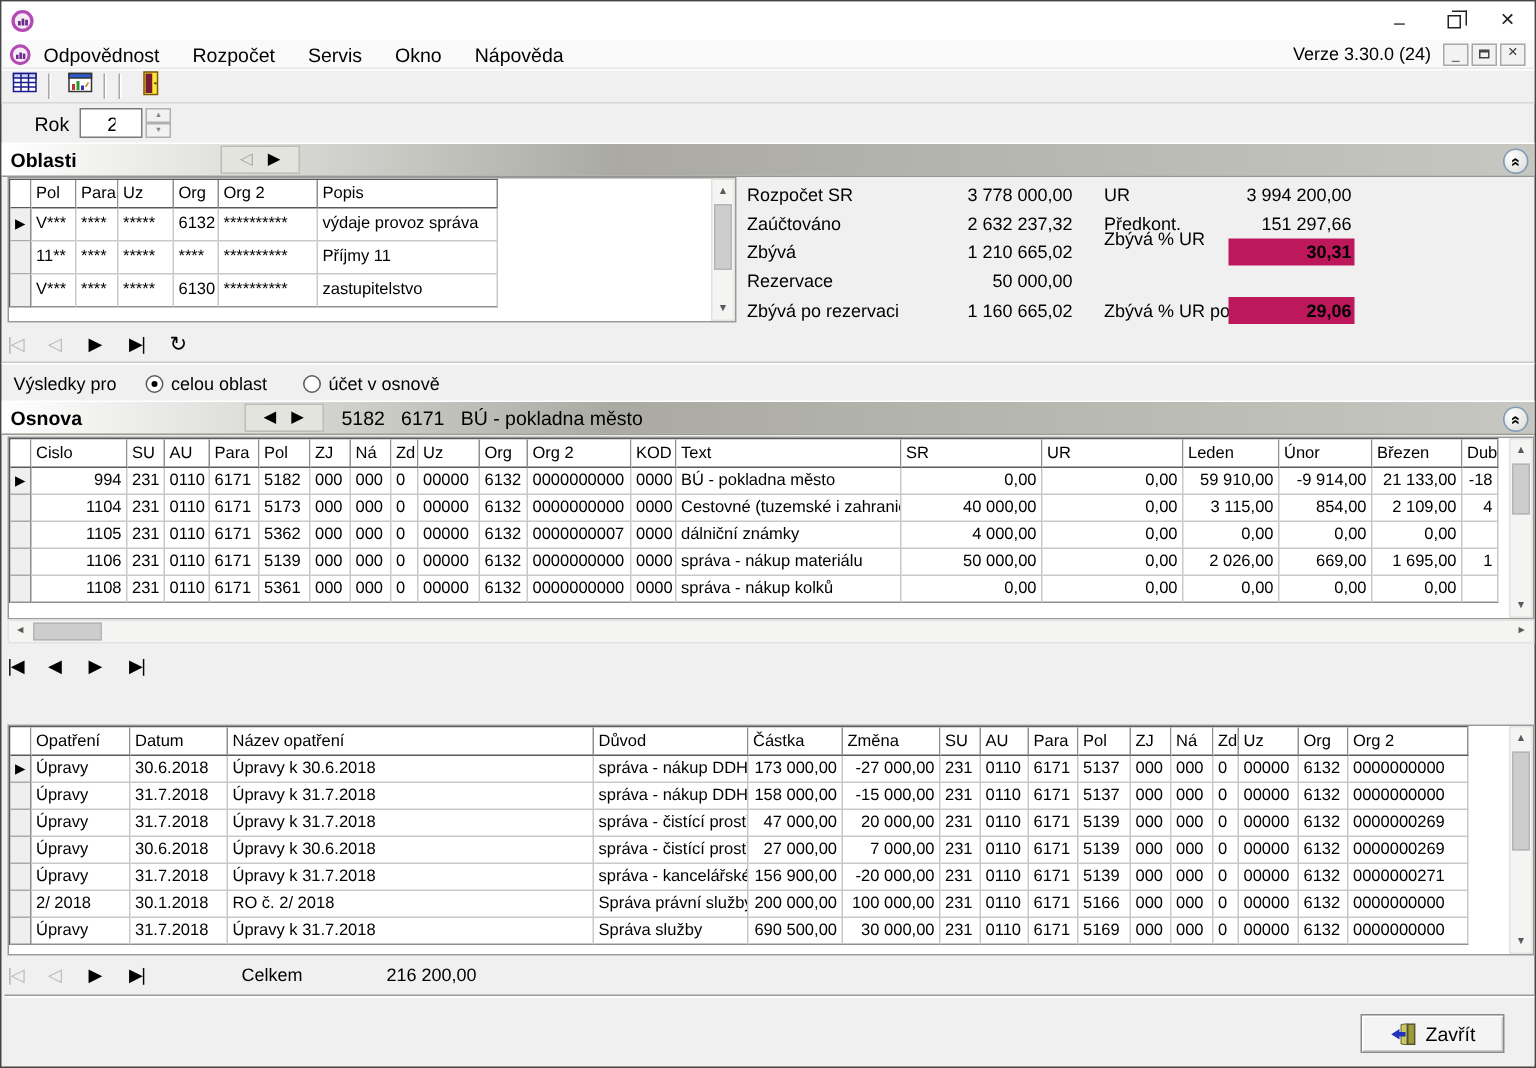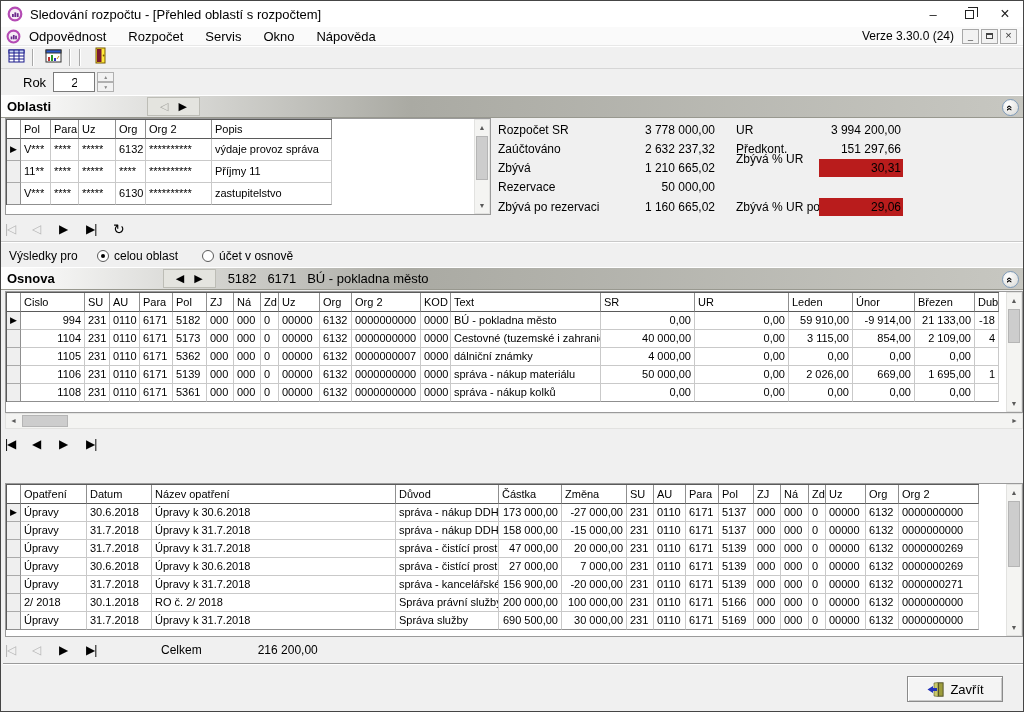--- a/index.html
+++ b/index.html
@@ -60,21 +60,21 @@
   .sb-thumb{position:absolute;left:1px;width:12px;background:#cdcdcd;border:1px solid #b5b5b5;}
   .hscroll{position:absolute;height:16px;background:#f4f4f2;border:1px solid #e2e2e0;}
   .hbtn{position:absolute;top:0;width:15px;height:14px;font-size:7px;color:#5a5a5a;text-align:center;line-height:14px;}
   .hb-left{left:0;} .hb-right{right:0;}
   .hb-thumb{position:absolute;top:1px;left:16px;width:46px;height:12px;background:#cdcdcd;border:1px solid #b5b5b5;}
   
   .summary{position:absolute;left:492px;top:120px;width:530px;height:95px;font-size:12px;}
   .s-line{position:absolute;height:18px;line-height:18px;}
   .s-lab1{left:5px;} .s-val1{left:90px;width:132px;text-align:right;}
   .s-lab2{left:243px;} .s-val2{left:326px;width:84px;text-align:right;padding-right:2px;}
-  .hl{background:#b91c1c;}
+  .hl{background:#be185d;font-weight:bold;}
   
   .nav-row{position:absolute;left:4px;height:22px;display:flex;align-items:center;font-size:12px;}
   .navbtn{width:27px;text-align:left;letter-spacing:-1px;color:#000;}
   .navbtn.disabled{color:#b4b4b4;}
   .refresh{font-size:14px;width:27px;}
   .sepline{position:absolute;left:0;width:1024px;height:2px;border-top:1px solid #c9c9c9;border-bottom:1px solid #fff;}
   
   .vysledky{position:absolute;left:0;top:243px;width:100%;height:23px;display:flex;align-items:center;font-size:12px;}
   .vys-label{margin-left:8px;width:88px;}
   .radio{width:12px;height:12px;border-radius:50%;border:1px solid #5a5a5a;background:#fff;display:inline-block;position:relative;margin-right:5px;flex:none;}
@@ -101,21 +101,20 @@
 
   <div class="titlebar">
     <span class="applogo">
       <svg width="16" height="16" viewBox="0 0 16 16">
           <circle cx="8" cy="8" r="6.3" fill="#f6ecf6" stroke="#b44ab4" stroke-width="2.2"></circle>
           <rect x="5" y="8" width="1.8" height="3" fill="#6a2a8a"></rect>
           <rect x="7.4" y="6.4" width="1.8" height="4.6" fill="#6a2a8a"></rect>
           <rect x="9.8" y="7.2" width="1.8" height="3.8" fill="#6a2a8a"></rect>
         </svg>
     </span>
-    <span class="title">Sledování rozpočtu - [Přehled oblastí s rozpočtem]</span>
     <div class="win-controls">
       <div class="win-btn">–</div>
       <div class="win-btn">
           <span class="restore-box"></span>
         </div>
       <div class="win-btn" style="font-size:16px;">×</div>
     </div>
   </div>
 
   <div class="menubar">

